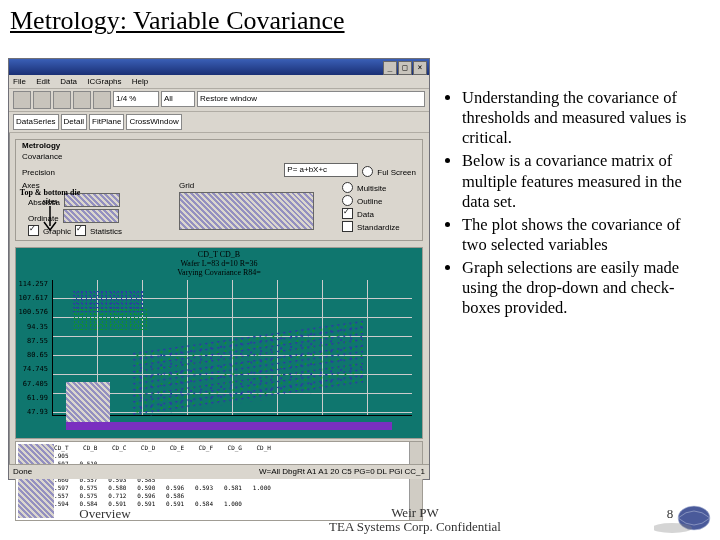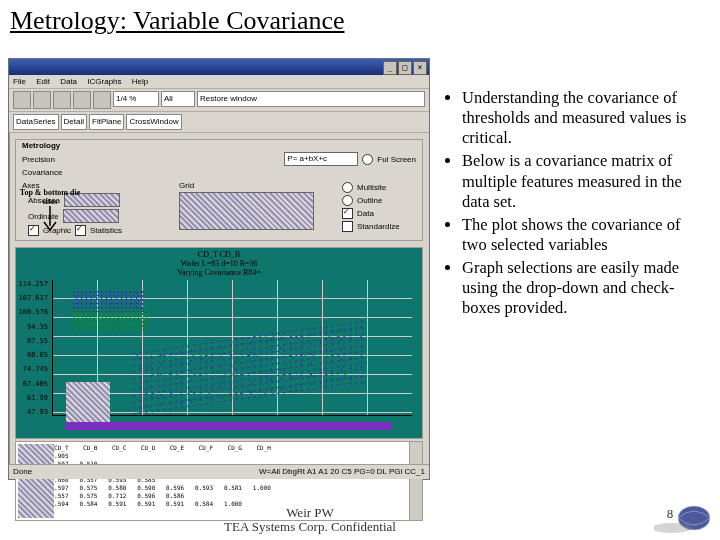--- a/index.html
+++ b/index.html
@@ -8,21 +8,21 @@
   .app{position:absolute;left:8px;top:58px;width:420px;height:420px;border:1px solid #707078;background:#d8d4cc;box-shadow:1px 1px 0 #909090 inset}
   .titlebar{height:16px;background:linear-gradient(#3a5fb6,#1a2f74);color:#fff;font:9px sans-serif;line-height:16px;padding-left:4px;position:relative}
   .titlebar .wbtns{position:absolute;right:2px;top:2px;display:flex;gap:1px}
   .titlebar .wbtns span{width:12px;height:12px;background:#c8c4bc;border:1px solid #666;font:8px monospace;line-height:11px;text-align:center;color:#000}
   .menubar,.toolbar{background:#dad6ce;font:8px sans-serif;padding:2px 4px;border-bottom:1px solid #b0aca4;white-space:nowrap;overflow:hidden}
   .menubar span{margin-right:8px}
   .toolbar{display:flex;gap:2px}
   .tbtn{width:16px;height:16px;background:#c8c4bc;border:1px solid #888}
   .tcombo{height:14px;background:#fff;border:1px solid #888;padding:0 2px;font:8px sans-serif;line-height:14px}
   .panel{margin:6px;background:#dad6ce;border:1px solid #a09c94;font:8px sans-serif}
-  .row{display:flex;align-items:center;gap:4px;padding:1px 6px}
+  .row{display:flex;align-items:flex-end;gap:4px;padding:1px 6px}
   .cb,.rb{width:9px;height:9px;border:1px solid #333;display:inline-block;background:#fff}
   .cb.chk::after{content:"✓";font:8px sans-serif;position:relative;top:-2px;left:0}
   .rb{border-radius:50%}
   .field{background:#fff;border:1px solid #666;height:12px;padding:0 2px;line-height:12px}
   .hatch{background:repeating-linear-gradient(45deg,#9490c0 0 2px,#dad6ce 2px 4px)}
   .cov-grid{display:flex;gap:22px;padding:3px 6px}
   .cov-col{flex:1}
   .cov-col .lbl{font:8px sans-serif;margin-bottom:2px}
   .opt-col{width:80px}
   .plot-area{margin:2px 6px;height:190px;position:relative;background:#0f766e;border:1px solid #a09c94}
@@ -95,29 +95,29 @@
     <span class="tcombo">Detail</span>
     <span class="tcombo">FitPlane</span>
     <span class="tcombo">CrossWindow</span>
   </div>
 
   <div class="panel">
     <div class="row">
           <b>Metrology</b>
         </div>
     <div class="row">
+          <span>Covariance</span>
+        </div>
+    <div class="row">
       <span>Precision</span>
       <span style="flex:1"></span>
       <span class="field" style="width:68px">P= a+bX+c</span>
       <span class="rb"></span>
       <span>Ful Screen</span>
     </div>
-    <div class="row">
-          <span>Covariance</span>
-        </div>
     <div class="cov-grid">
       <div class="cov-col">
         <div class="lbl">Axes</div>
         <div class="row">
               <span>Abscissa</span>
               <span class="field hatch" style="width:50px;height:12px"></span>
             </div>
         <div class="row">
               <span>Ordinate</span>
               <span class="field hatch" style="width:50px;height:12px"></span>
@@ -210,20 +210,21 @@
 <div class="bullets">
   <ul id="bl">
         <li>Understanding the covariance of thresholds and measured values is critical.</li>
         <li>Below is a covariance matrix of multiple features measured in the data set.</li>
         <li>The plot shows the covariance of two selected variables</li>
         <li>Graph selections are easily made using the drop-down and check-boxes provided.</li>
       </ul>
 </div>
 
 <div class="footer">
+  <div class="fL">Overview</div>
   <div class="fC">
     <span>Weir PW</span><br>
     <span>TEA Systems Corp. Confidential</span>
   </div>
   <div class="fR">8</div>
 </div>
 
 <svg class="globe" viewBox="0 0 58 38">
   <ellipse cx="40" cy="20" rx="16" ry="12" fill="#4a5a9a"></ellipse>
   <ellipse cx="40" cy="20" rx="16" ry="12" fill="none" stroke="#c0c8e0" stroke-width="0.6"></ellipse>

